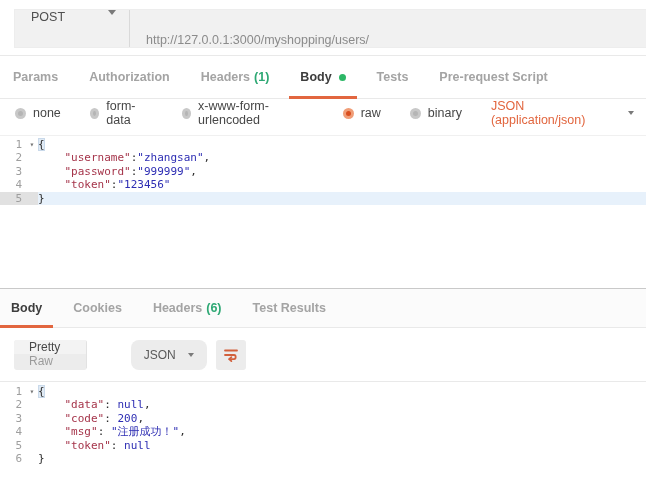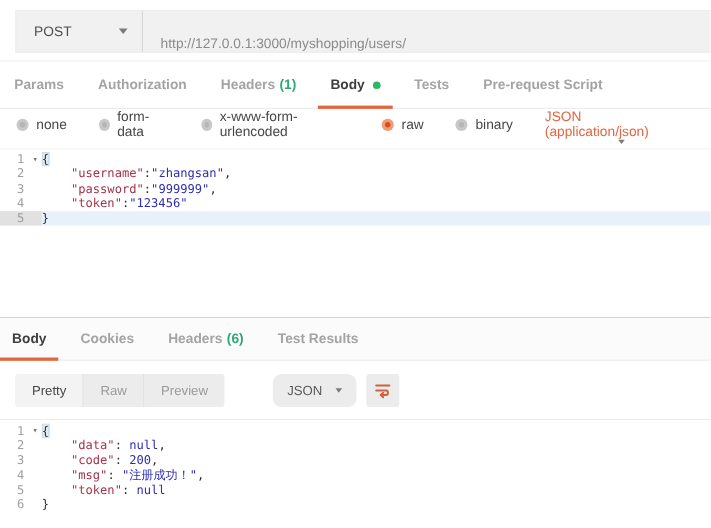--- a/index.html
+++ b/index.html
@@ -5,60 +5,60 @@
   * { box-sizing: border-box; margin: 0; padding: 0; }
   html,body { width:646px; height:480px; }
   body {
     font-family: "Liberation Sans", sans-serif;
     background:#ffffff; color:#333; overflow:hidden;
     -webkit-font-smoothing: antialiased;
   }
   
   .url-section { padding-top:9px; padding-bottom:7px; border-bottom:1px solid #e9e9e9; background:#fff; }
   .url-row { margin-left:14px; height:39px; display:flex; background:#f1f1f1; border:1px solid #ededed; border-right:none; }
-  .method-select { width:115px; flex:none; display:flex; align-items:center; justify-content:space-between;
+  .method-select { width:115px; flex:none; display:flex; align-items:flex-start; justify-content:space-between;
     padding:0 13px 0 16px; border-right:1px solid #d9d9d9; color:#4f4f4f; font-size:12.5px; cursor:pointer; }
   .chev { width:0; height:0; border-left:4px solid transparent; border-right:4px solid transparent; border-top:5px solid #7a7a7a; }
   .chev.small { border-left-width:3.5px; border-right-width:3.5px; border-top-width:4.5px; }
   .url-input { flex:1; display:flex; align-items:flex-end; padding-left:16px; color:#8b8b8b; font-size:12.5px; }
   
   .tabs-row { display:flex; align-items:stretch; height:43px; padding-left:2px; border-bottom:1px solid #e9e9e9; background:#fff;font-weight:bold; }
   .tabs-row.resp { height:39px; background:#fbfbfb; padding-left:0; }
   .tab { display:flex; align-items:center; padding:0 11px; margin-right:9px; font-size:12.5px; color:#a4a4a4; position:relative; cursor:pointer; white-space:nowrap; }
   .tab.active { color:#3d3d3d; }
   .tab.active::after { content:""; position:absolute; left:0; right:0; bottom:-1px; height:3px; background:#e2663f; }
   .tab .count { color:#2ea874; margin-left:4px; }
   .tab .dot { width:7px; height:7px; border-radius:50%; background:#2cb766; margin-left:7px; }
   
   .bodytype-row { display:flex; align-items:flex-start; height:37px; padding:0 12px 0 15px; border-bottom:1px solid #f0f0f0; font-size:12.5px; color:#474747; background:#fff; }
   .radio { display:flex; align-items:center; margin-right:29px; cursor:pointer; }
   .radio .circle { width:11px; height:11px; border-radius:50%; background:#c8c8c8; margin-right:7px; position:relative; }
   .radio .circle::after { content:""; position:absolute; left:3px; top:3px; right:3px; bottom:3px; border-radius:50%; background:#b5b5b5; }
   .radio.selected .circle { background:#f09d77; }
   .radio.selected .circle::after { background:#d94e1f; }
-  .content-type { margin-left:auto; display:flex; align-items:center; color:#e2663f; cursor:pointer;flex-direction:column; }
+  .content-type { margin-left:auto; display:flex; align-items:center; color:#e2663f; cursor:pointer; }
   .content-type .lbl { margin-right:14px; }
   
   .editor { font-family:"DejaVu Sans Mono","DejaVu Sans",monospace; font-size:11px; line-height:13.4px; background:#fff; position:relative; }
   .editor.req { height:152px; padding-top:2px; }
   .editor.resp { height:96px; padding-top:3px; }
   .code-line { display:flex; height:13.4px; white-space:pre; }
   .gut { display:flex; flex:none; width:38px; }
   .ln { width:26px; text-align:right; color:#9e9e9e; padding-right:4px; flex:none; }
   .fold { width:12px; flex:none; color:#787878; font-size:8px; display:flex; align-items:center; justify-content:center; }
   .codetext { flex:1; color:#2e2e2e; }
   .k { color:#a5344a; }
   .v { color:#2d2db3; }
   .bm { background:#e0eaf4; box-shadow:0 0 0 1px #c9d9ea inset; }
   .code-line.active { background:#e7f1fb; }
   .code-line.active .gut { background:#e1e1e1; }
   .divider { height:1px; background:#c9c9c9; }
   
   .toolbar { display:flex; align-items:center; height:54px; padding-left:14px; border-bottom:1px solid #e9e9e9; background:#fff; }
-  .segment { display:flex; background:#ececec; border-radius:3px; overflow:hidden; height:30px; }
+  .segment { display:flex; background:#ececec; border-radius:3px; overflow:hidden; height:30px;flex-direction:column; }
   .segbtn { display:flex; align-items:center; padding:0 15px; font-size:12px; color:#9b9b9b; border-right:1px solid #e2e2e2; cursor:pointer; }
   .segbtn:last-child { border-right:none; }
   .segbtn.active { color:#474747; background:#f3f3f3; }
   .format-btn { margin-left:44px; height:30px; background:#ececec; border-radius:8px; display:flex; align-items:center; padding:0 13px; color:#5a5a5a; font-size:12px; cursor:pointer; }
   .format-btn .lbl { margin-right:12px; }
   .wrap-btn { margin-left:9px; width:30px; height:30px; background:#ececec; border-radius:3px; display:flex; align-items:center; justify-content:center; cursor:pointer; }
 </style>
 </head>
 <body>
 

